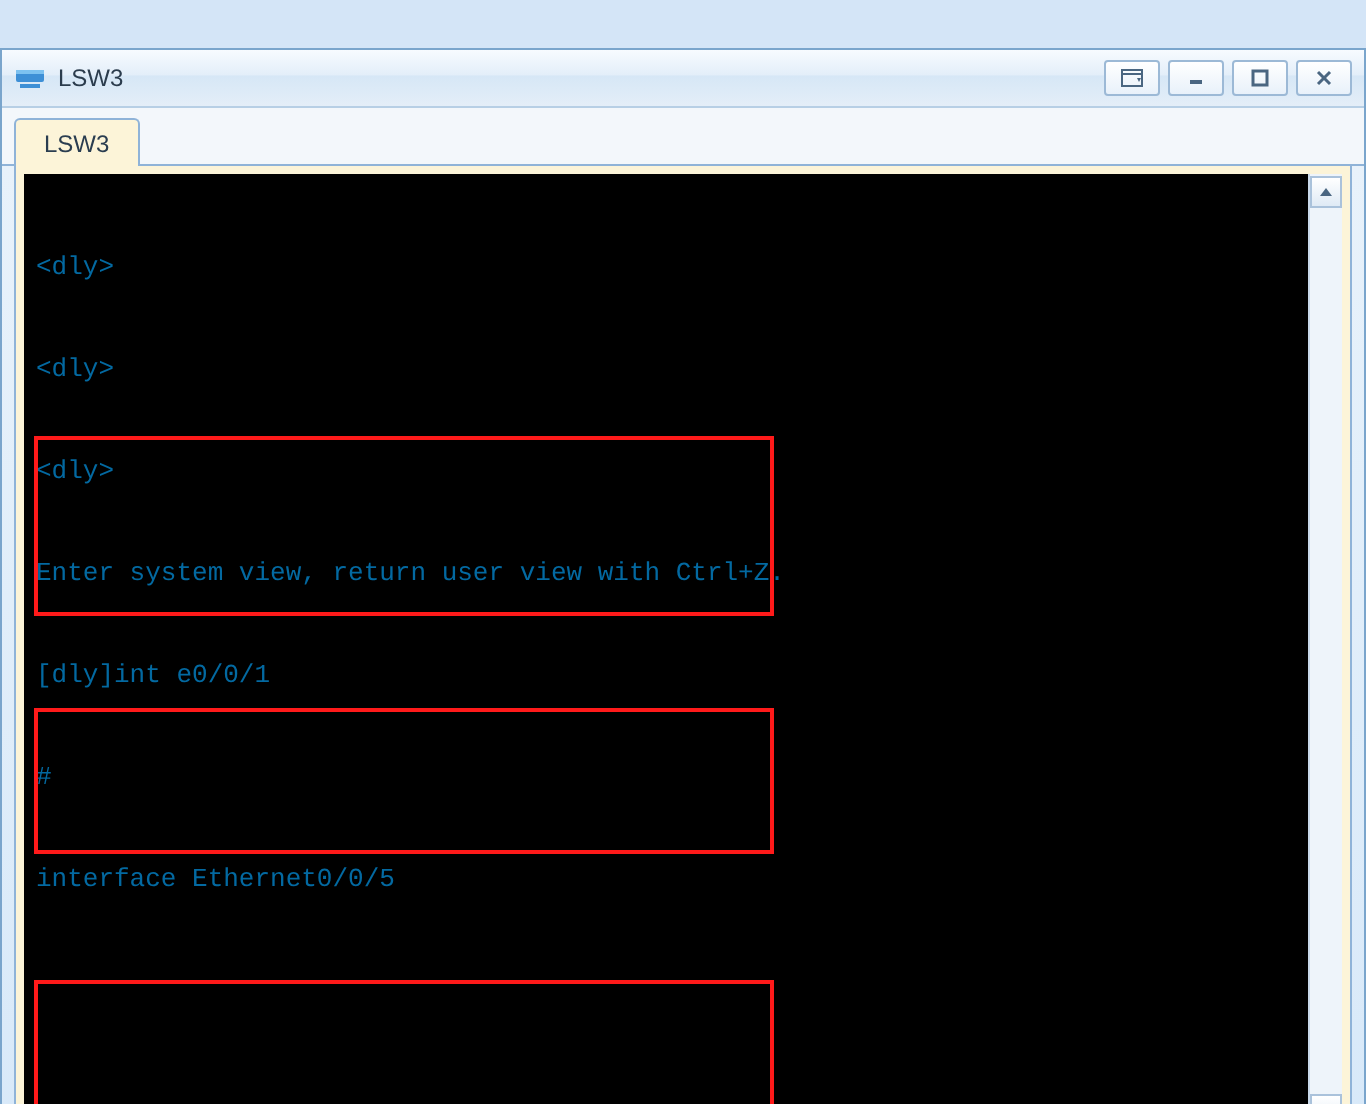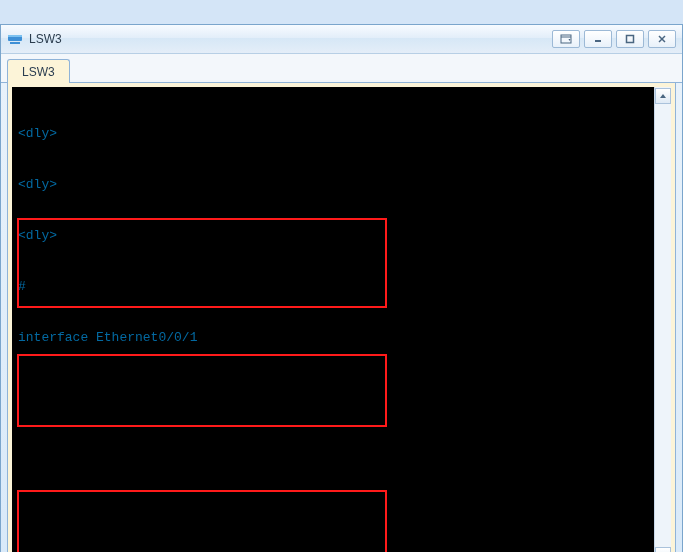--- a/index.html
+++ b/index.html
@@ -166,22 +166,24 @@
 
   <div class="tabbar">
     <div class="tab">LSW3</div>
   </div>
 
   <div class="terminal-wrap">
     <div class="terminal" id="terminal">
       <span class="line">&lt;dly&gt;</span>
       <span class="line">&lt;dly&gt;</span>
       <span class="line">&lt;dly&gt;</span>
+      <span class="line">Enter system view, return user view with Ctrl+Z.</span>
+      <span class="line">[dly]int e0/0/1</span>
       <span class="line">#</span>
-      <span class="line">interface Ethernet0/0/1</span>
+      <span class="line">interface Ethernet0/0/5</span>
       
       
       
       
       
       
       
       
       
       

